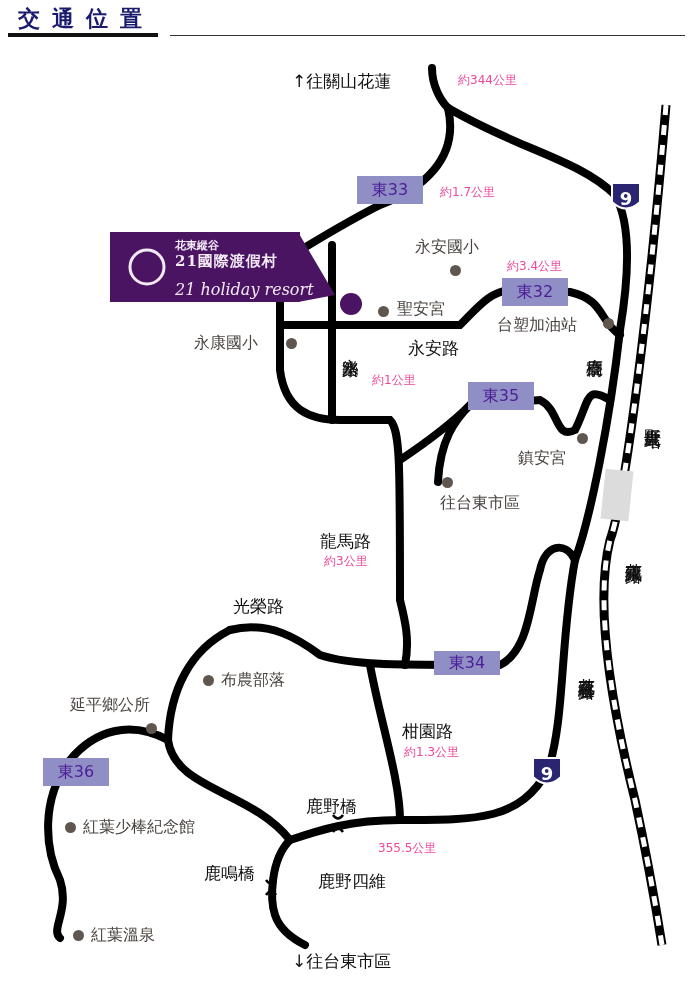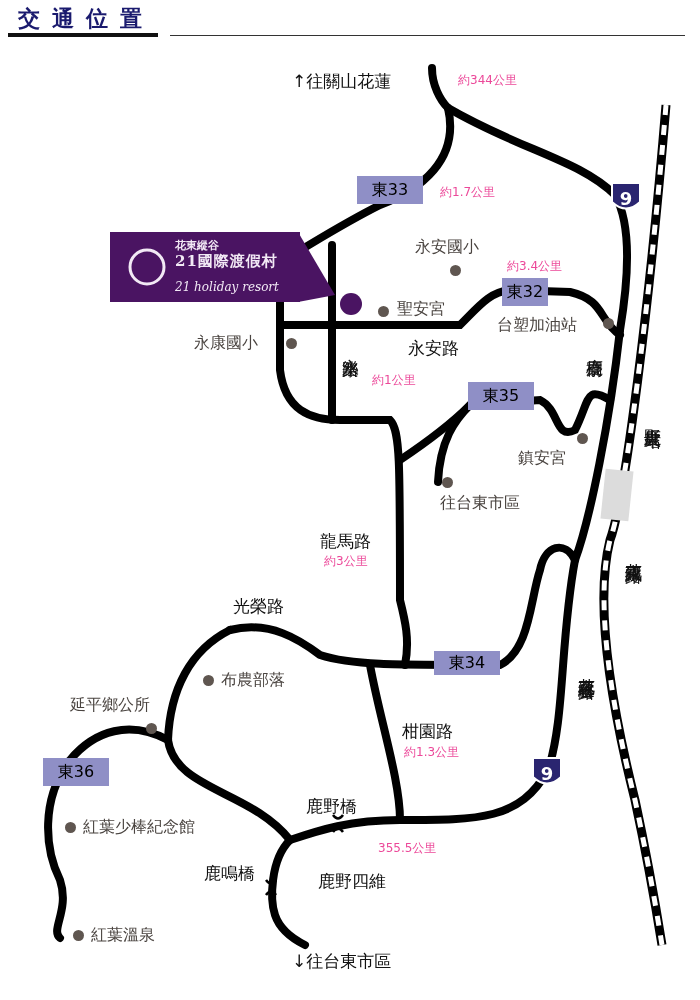--- a/index.html
+++ b/index.html
@@ -7,27 +7,27 @@
          font-family:"DejaVu Sans", sans-serif; }
   .title { position:absolute; left:18px; top:4px; font-size:22px; font-weight:bold;
            color:#1a1a6e; letter-spacing:12px; font-family:"DejaVu Serif", serif;text-align:right; }
   .title-bar { position:absolute; left:8px; top:33px; width:150px; height:4px; background:#111; }
   .title-line { position:absolute; left:170px; top:35px; width:515px; height:1px; background:#333; }
   svg.map { position:absolute; left:0; top:0; }
   .lbl { position:absolute; white-space:nowrap; font-size:17px; color:#111; }
   .lbl-poi { color:#4a4440; font-size:16px; }
   .lbl-dist { color:#ec4899; font-size:12px; }
   .vert { writing-mode:vertical-rl; text-orientation:upright; letter-spacing:1px; }
-  .route-box { position:absolute; background:#8f8fc6; color:#000000; font-size:16px;
+  .route-box { position:absolute; background:#8f8fc6; color:#4c1d95; font-size:16px;
                display:flex; align-items:center; justify-content:center; }
   .dot { position:absolute; width:11px; height:11px; border-radius:50%; background:#5f5650; }
   .banner { position:absolute; left:110px; top:232px; width:190px; height:70px; background:#4a1462; }
   .banner-sub { position:absolute; left:175px; top:238px; color:#f2e9f5; font-size:11px; font-weight:bold; }
   .banner-main { position:absolute; left:175px; top:252px; color:#f2e9f5; font-size:15px; font-weight:bold; letter-spacing:1px; font-family:"DejaVu Serif", serif; }
-  .banner-en { position:absolute; left:175px; top:280px; color:#f2e9f5; font-size:12px; font-style:italic; font-family:"DejaVu Serif", serif; }
+  .banner-en { position:absolute; left:175px; top:280px; color:#f2e9f5; font-size:16px; font-style:italic; font-family:"DejaVu Serif", serif; }
 </style>
 </head>
 <body>
 
 <div class="title">交通位置</div>
 <div class="title-bar"></div>
 <div class="title-line"></div>
 
 <svg class="map" width="700" height="1000">
 
@@ -87,21 +87,21 @@
 <div class="banner-sub">花東縱谷</div>
 <div class="banner-main">21國際渡假村</div>
 <div class="banner-en">21 holiday resort</div>
 
 <div class="lbl" style="left:292px;top:70px">↑往關山花蓮</div>
 <div class="lbl lbl-dist" style="left:458px;top:72px">約344公里</div>
 <div class="lbl" style="left:292px;top:950px">↓往台東市區</div>
 
 <div class="route-box" style="left:357px;top:176px;width:66px;height:28px">東33</div>
 <div class="lbl lbl-dist" style="left:440px;top:184px">約1.7公里</div>
-<div class="route-box" style="left:502px;top:278px;width:46px;height:28px">東32</div>
+<div class="route-box" style="left:502px;top:278px;width:66px;height:28px">東32</div>
 <div class="lbl lbl-dist" style="left:507px;top:258px">約3.4公里</div>
 <div class="route-box" style="left:468px;top:382px;width:66px;height:28px">東35</div>
 <div class="route-box" style="left:434px;top:651px;width:66px;height:24px">東34</div>
 <div class="route-box" style="left:43px;top:758px;width:66px;height:28px">東36</div>
 
 <div class="lbl" style="left:408px;top:337px">永安路</div>
 <div class="lbl vert" style="left:340px;top:345px">永樂路</div>
 <div class="lbl lbl-dist" style="left:372px;top:372px">約1公里</div>
 <div class="lbl" style="left:320px;top:530px">龍馬路</div>
 <div class="lbl lbl-dist" style="left:324px;top:553px">約3公里</div>

